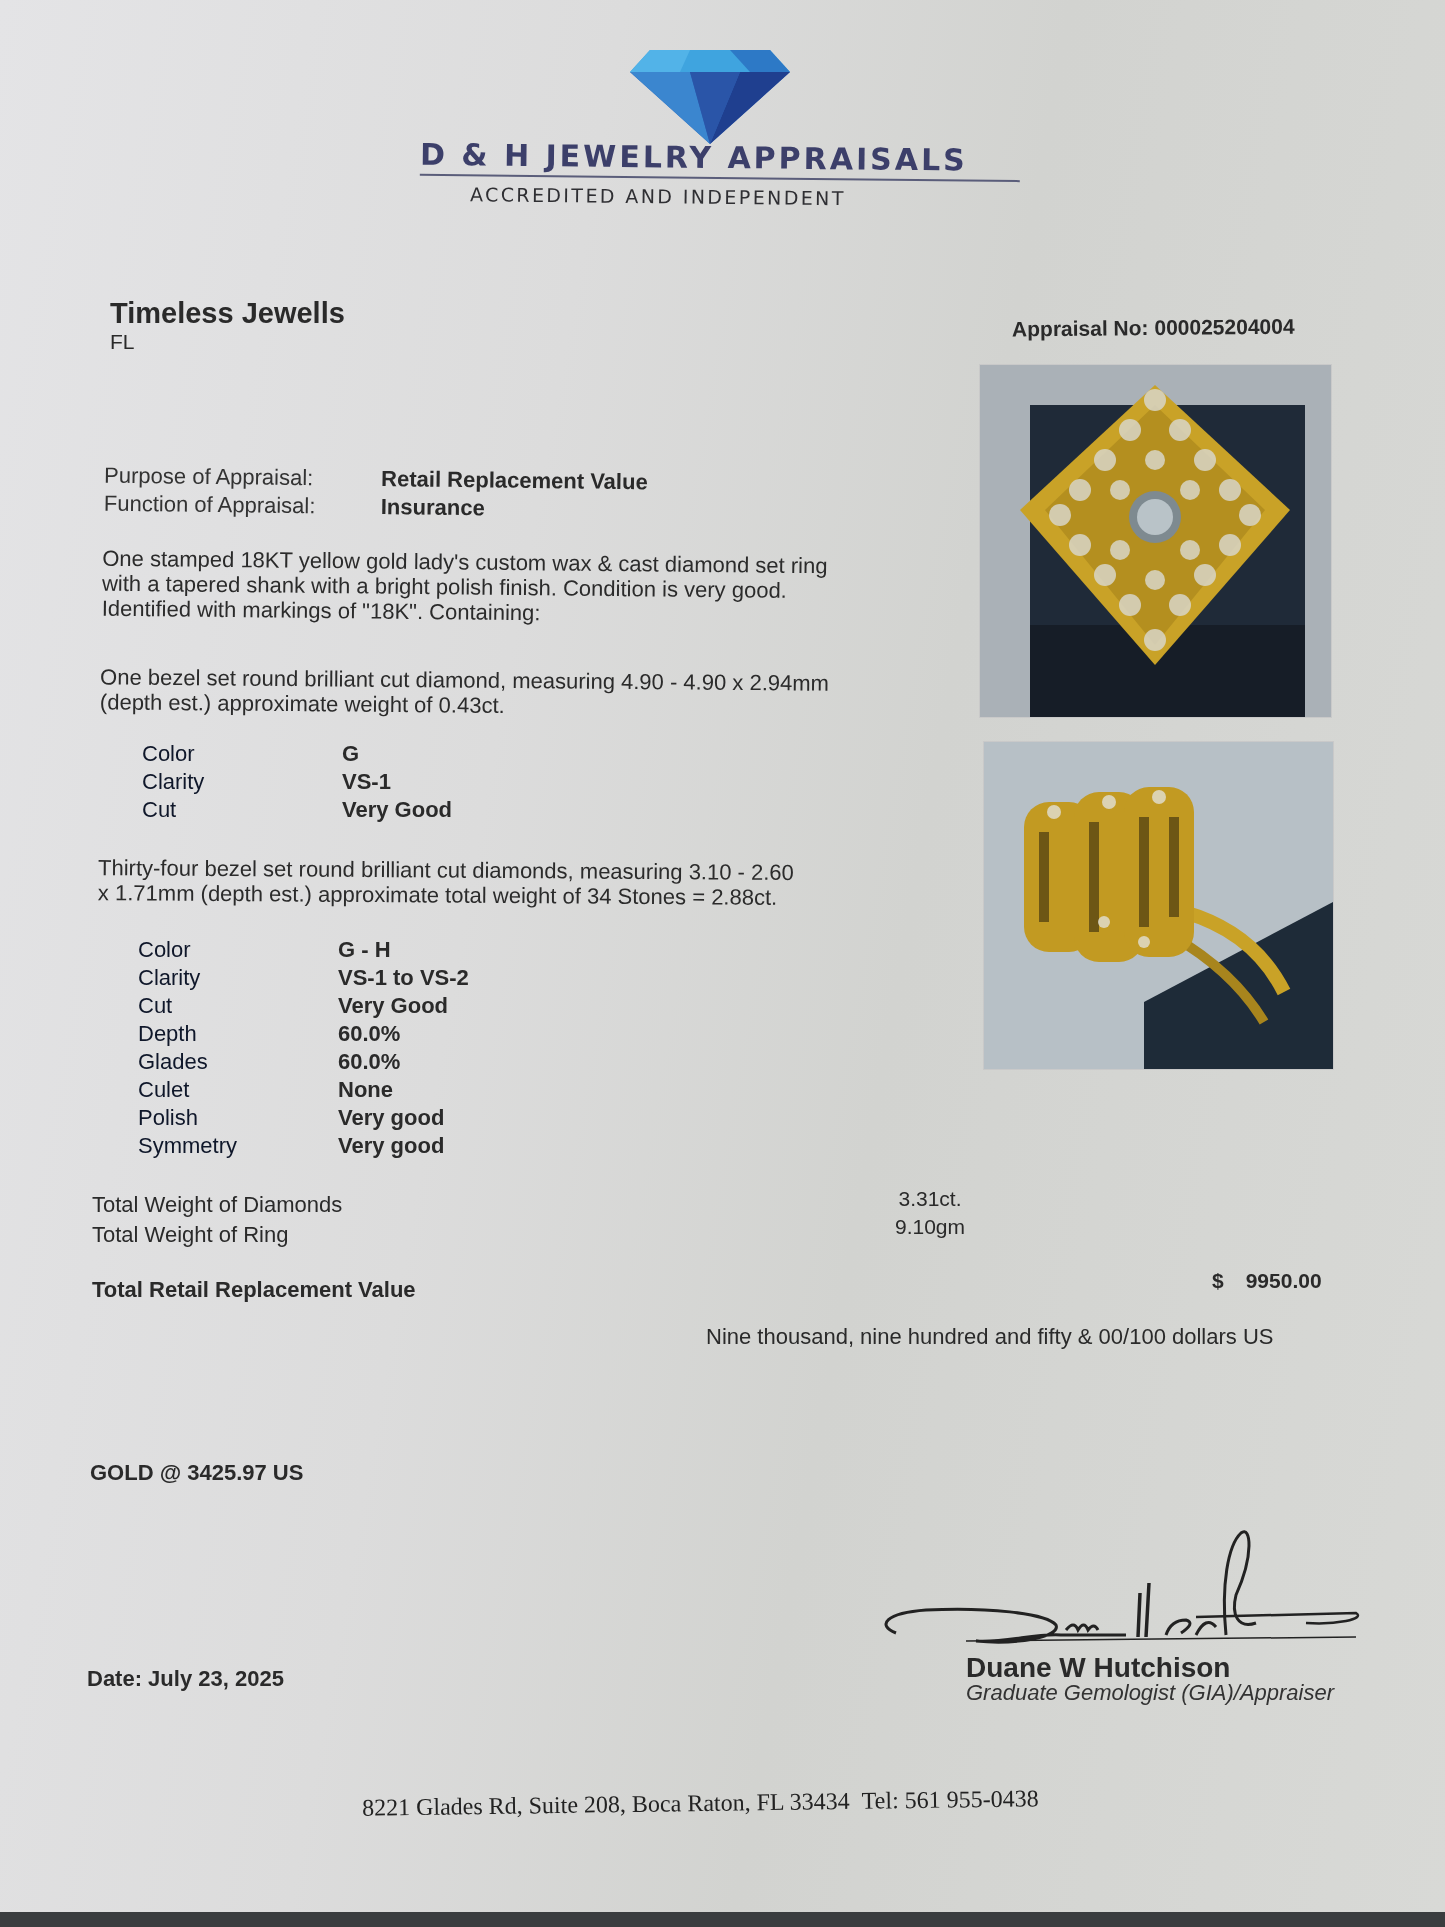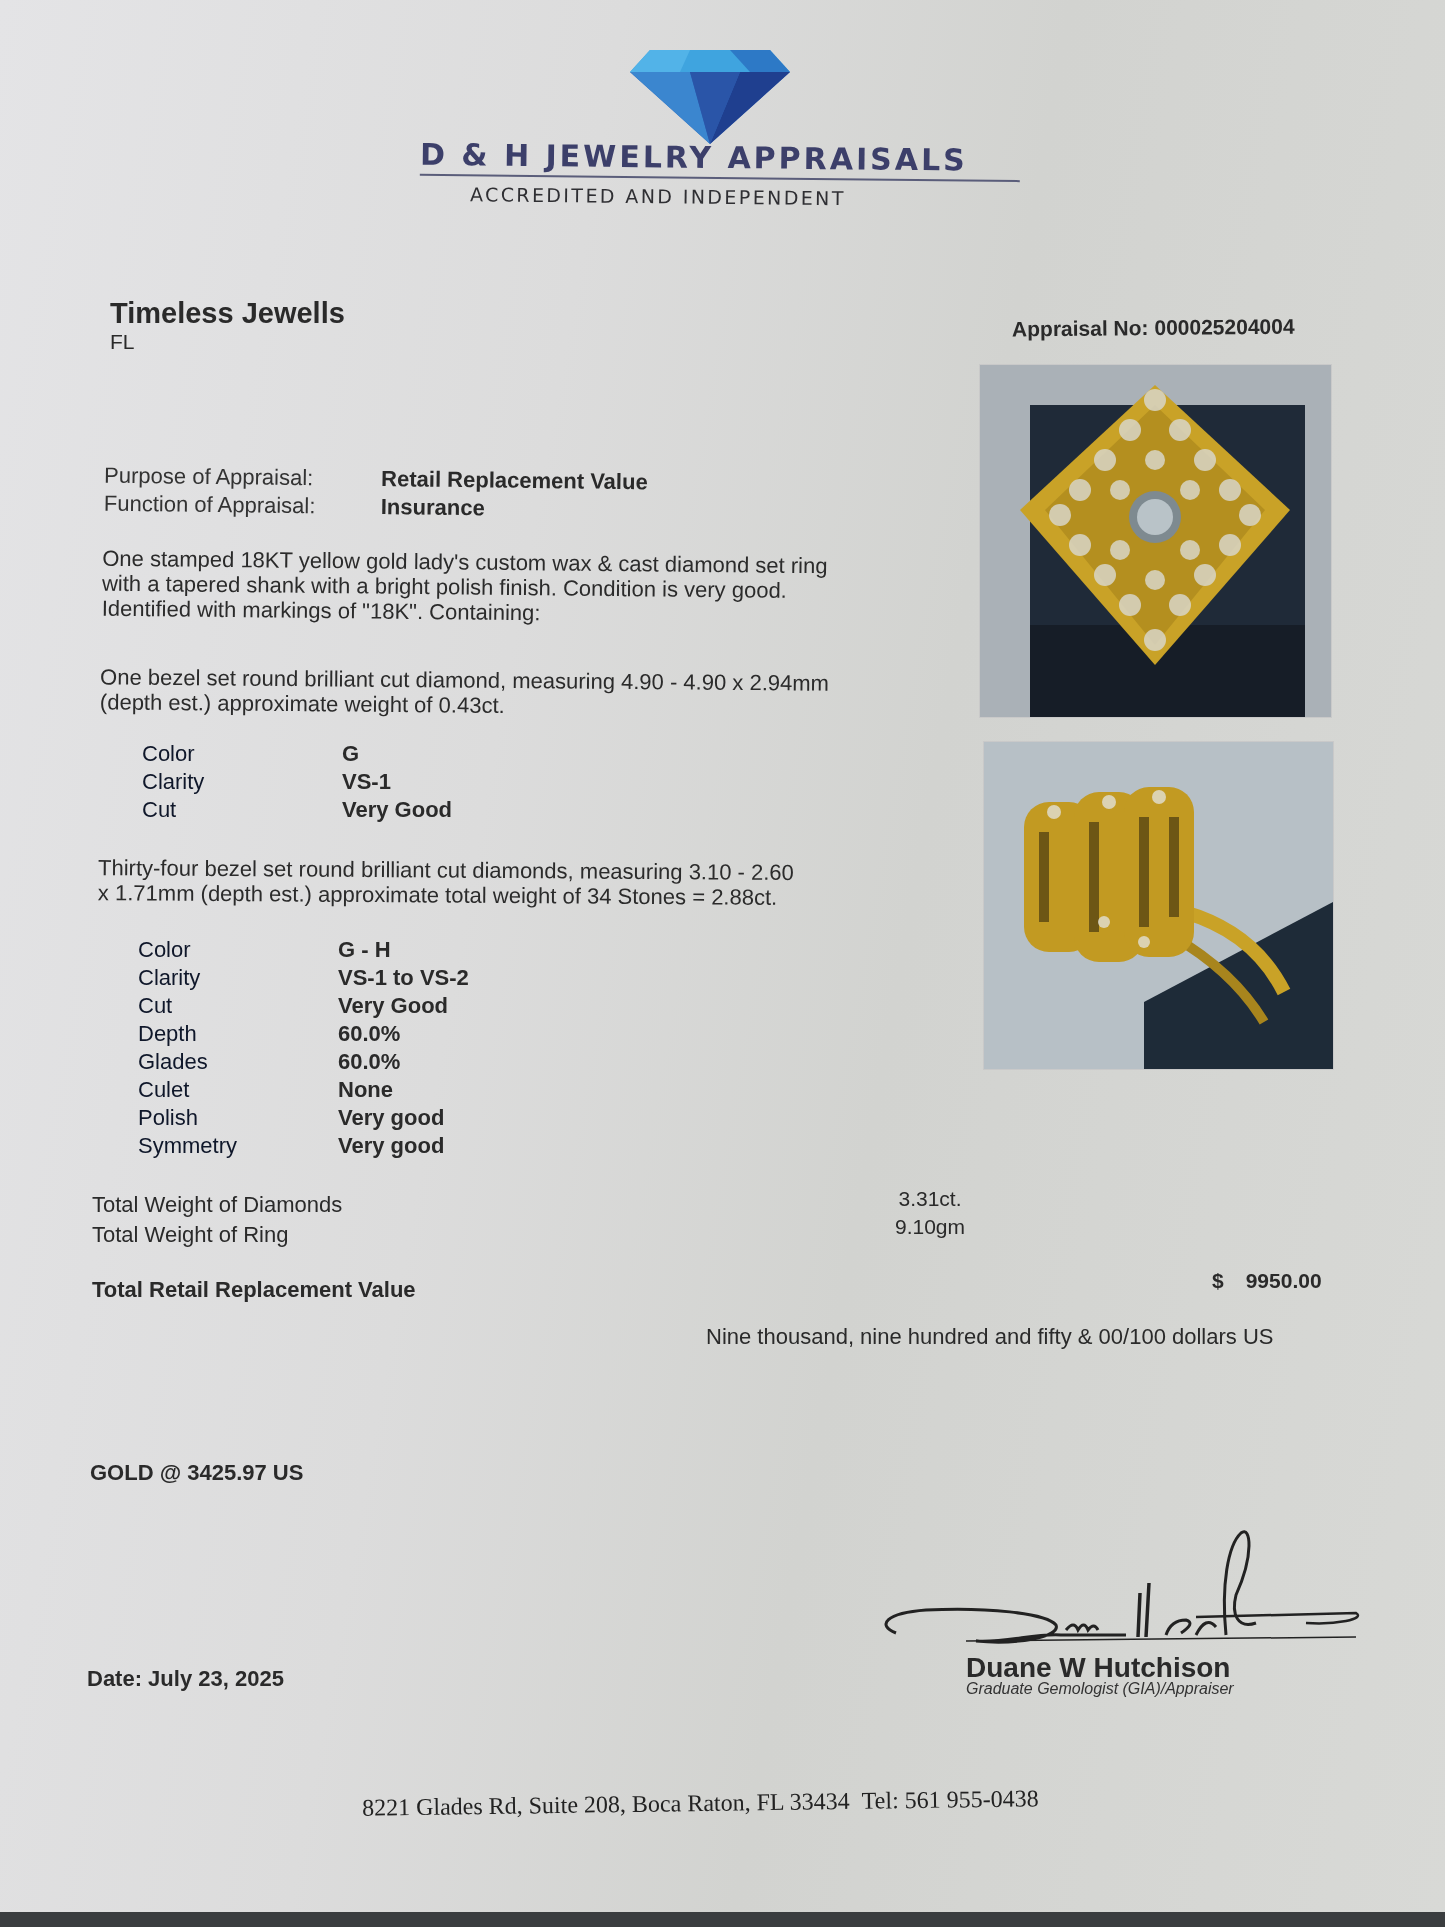--- a/index.html
+++ b/index.html
@@ -46,21 +46,21 @@
   .totals { left:92px; top:1190px; font-size:22px; line-height:30px; }
   .tot-vals { left:895px; top:1185px; font-size:21px; font-weight:normal; line-height:28px; text-align:center; }
   .trv-label { left:92px; top:1277px; font-size:22px; font-weight:bold; }
   .trv-amount { left:1212px; top:1269px; font-size:21px; font-weight:bold;text-align:center; }
   .trv-amount .cur { margin-right:22px; }
   .words { left:706px; top:1324px; font-size:22px; }
   .gold { left:90px; top:1460px; font-size:22px; font-weight:bold; }
   .date { left:87px; top:1666px; font-size:22px; font-weight:bold; }
   .sig { left:866px; top:1525px; }
   .sig-name { left:966px; top:1652px; font-size:28px; font-weight:bold; }
-  .sig-title { left:966px; top:1680px; font-size:16px; font-style:italic; color:#333; }
+  .sig-title { left:966px; top:1680px; font-size:22px; font-style:italic; color:#333; }
   .footer { left:362px; top:1790px; font-family:"Liberation Serif", serif; font-size:24px; color:#222; transform:rotate(-0.8deg); white-space:nowrap; }
   .bottom-edge { left:0; top:1912px; width:1445px; height:15px; background:#3a3d3f; }
 </style>
 </head>
 <body>
 
 <div class="abs logo-wrap">
   <svg class="gem" width="160" height="100" viewBox="0 0 160 100">
     <polygon points="0,28 20,6 140,6 160,28" fill="#3fa4df"></polygon>
     <polygon points="20,6 60,6 50,28 0,28" fill="#52b3e8"></polygon>

